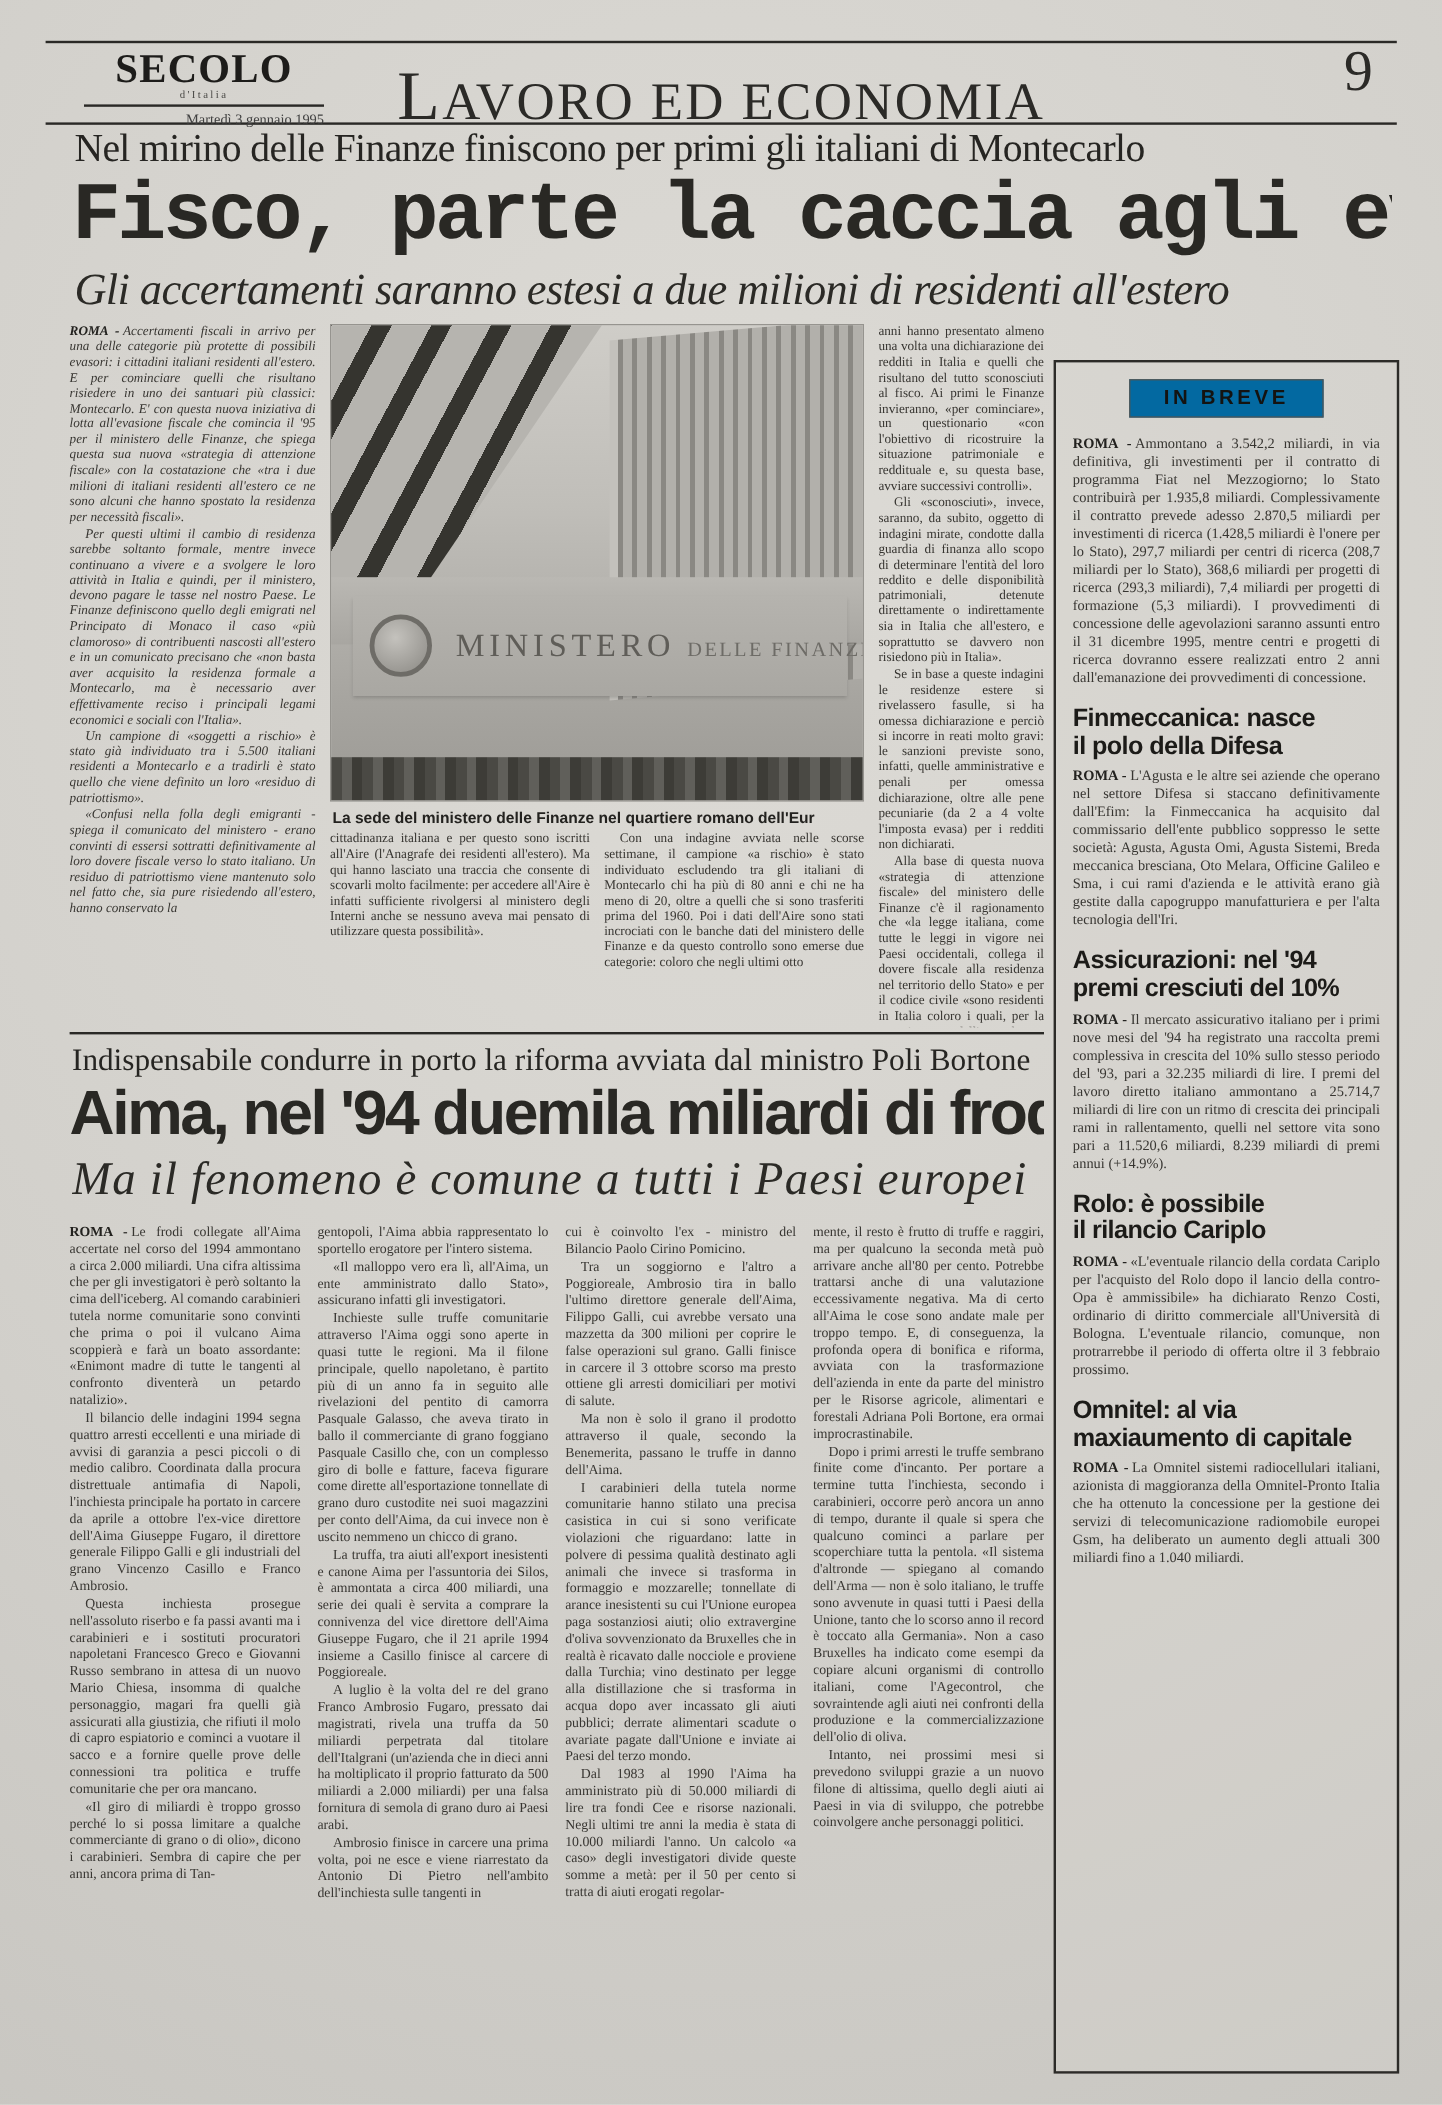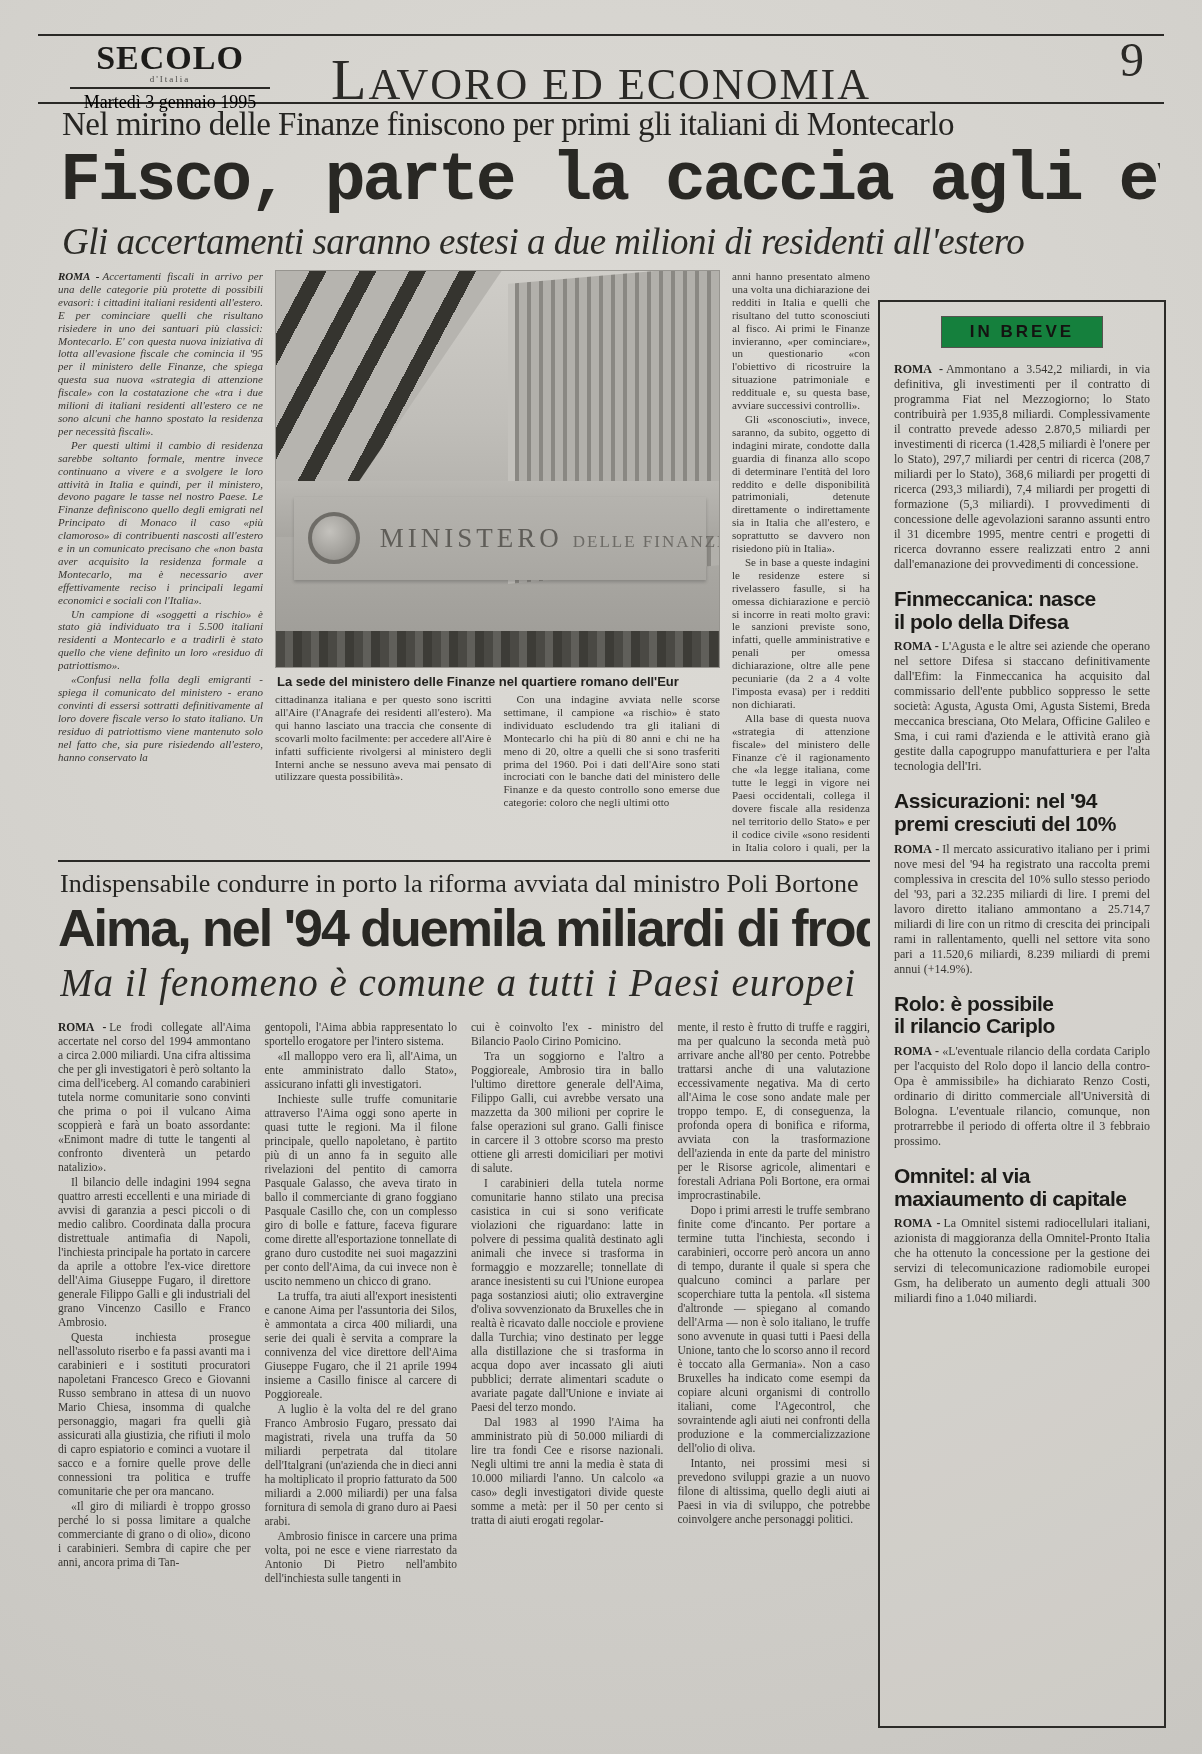--- a/index.html
+++ b/index.html
@@ -9,21 +9,21 @@
     background: radial-gradient(120% 90% at 50% 28%, #dddbd6 0%, #d2d0cb 55%, #c6c4bf 100%);
     color:#34322e;
     position:relative;
   }
   .rule { position:absolute; background:#2a2926; height:2px; }
   
   .masthead { position:absolute; left:70px; top:42px; width:200px; text-align:center; }
   .masthead .mh-title { font-family:"Liberation Serif", serif; font-weight:bold; font-size:34px; letter-spacing:1px; color:#1d1c1a; line-height:0.95; }
   .masthead .mh-sub { font-size:9px; letter-spacing:2px; color:#4a4946; }
   .masthead .mh-rule { height:2px; background:#2a2926; margin:3px 0 3px; }
-  .masthead .mh-date { font-size:18px; color:#000000; }
+  .masthead .mh-date { font-size:12px; color:#404040;text-align:right; }
   .section-title { position:absolute; left:0; top:46px; width:1202px; text-align:center;
     font-family:"Liberation Serif", serif; font-size:44px; letter-spacing:2px; color:#2b2a27; }
   .section-title::first-letter { font-size:58px; }
   .page-number { position:absolute; right:58px; top:32px; font-size:48px; font-family:"Liberation Serif", serif; color:#2b2a27; }
   
   .a1-kicker { position:absolute; left:62px; top:106px; width:1090px;
     font-size:33px; color:#262522; letter-spacing:-0.5px; white-space:nowrap; overflow:hidden; }
   .a1-headline { position:absolute; left:60px; top:142px; width:1100px;
     font-family:Liberation Mono, monospace; font-weight:bold; font-size:68px; letter-spacing:-3px;
     color:#292824; white-space:nowrap; overflow:hidden; }
@@ -72,21 +72,21 @@
     color:#292824; white-space:nowrap; overflow:hidden; }
   .a2-subhead { position:absolute; left:60px; top:960px; width:812px;
     font-style:italic; font-size:39px; letter-spacing:1px; color:#2b2a26; white-space:nowrap; overflow:hidden; }
   .a2-body { position:absolute; left:58px; top:1020px; width:812px; height:724px; display:flex; gap:14px; }
   .a2-body .a2-col { flex:1; overflow:hidden; }
   .a2-body p { font-size:11.5px; line-height:14px; }
   
   .sidebar { position:absolute; left:878px; top:300px; width:288px; height:1428px;
     border:2px solid #2c2b28; padding:14px 14px 10px; background:rgba(214,212,207,.35); }
   .sb-badge-wrap { text-align:center; margin-bottom:14px; }
-  .sb-badge { display:inline-block; background:#15803d; border:1px solid #55534f; color:#141311;
+  .sb-badge { display:inline-block; background:#0369a1; border:1px solid #55534f; color:#141311;
     font-family:"Liberation Sans", sans-serif; font-weight:bold; font-size:17px; letter-spacing:3px;
     padding:5px 28px; }
   .brief { margin-bottom:16px; }
   .brief h3 { font-family:"Liberation Sans", sans-serif; font-weight:bold; font-size:21px; line-height:1.08;
     color:#1c1b18; letter-spacing:-0.5px; white-space:pre-line; margin-bottom:6px; }
   .brief p { font-size:12px; line-height:15px; text-align:justify; color:#373531; }
 </style>
 </head>
 <body>
 
@@ -156,20 +156,21 @@
     <p>gentopoli, l'Aima abbia rappresentato lo sportello erogatore per l'intero sistema.</p>
     <p>«Il malloppo vero era lì, all'Aima, un ente amministrato dallo Stato», assicurano infatti gli investigatori.</p>
     <p>Inchieste sulle truffe comunitarie attraverso l'Aima oggi sono aperte in quasi tutte le regioni. Ma il filone principale, quello napoletano, è partito più di un anno fa in seguito alle rivelazioni del pentito di camorra Pasquale Galasso, che aveva tirato in ballo il commerciante di grano foggiano Pasquale Casillo che, con un complesso giro di bolle e fatture, faceva figurare come dirette all'esportazione tonnellate di grano duro custodite nei suoi magazzini per conto dell'Aima, da cui invece non è uscito nemmeno un chicco di grano.</p>
     <p>La truffa, tra aiuti all'export inesistenti e canone Aima per l'assuntoria dei Silos, è ammontata a circa 400 miliardi, una serie dei quali è servita a comprare la connivenza del vice direttore dell'Aima Giuseppe Fugaro, che il 21 aprile 1994 insieme a Casillo finisce al carcere di Poggioreale.</p>
     <p>A luglio è la volta del re del grano Franco Ambrosio Fugaro, pressato dai magistrati, rivela una truffa da 50 miliardi perpetrata dal titolare dell'Italgrani (un'azienda che in dieci anni ha moltiplicato il proprio fatturato da 500 miliardi a 2.000 miliardi) per una falsa fornitura di semola di grano duro ai Paesi arabi.</p>
     <p>Ambrosio finisce in carcere una prima volta, poi ne esce e viene riarrestato da Antonio Di Pietro nell'ambito dell'inchiesta sulle tangenti in</p>
   </div>
   <div class="a2-col">
     <p>cui è coinvolto l'ex - ministro del Bilancio Paolo Cirino Pomicino.</p>
     <p>Tra un soggiorno e l'altro a Poggioreale, Ambrosio tira in ballo l'ultimo direttore generale dell'Aima, Filippo Galli, cui avrebbe versato una mazzetta da 300 milioni per coprire le false operazioni sul grano. Galli finisce in carcere il 3 ottobre scorso ma presto ottiene gli arresti domiciliari per motivi di salute.</p>
+    <p>Ma non è solo il grano il prodotto attraverso il quale, secondo la Benemerita, passano le truffe in danno dell'Aima.</p>
     <p>I carabinieri della tutela norme comunitarie hanno stilato una precisa casistica in cui si sono verificate violazioni che riguardano: latte in polvere di pessima qualità destinato agli animali che invece si trasforma in formaggio e mozzarelle; tonnellate di arance inesistenti su cui l'Unione europea paga sostanziosi aiuti; olio extravergine d'oliva sovvenzionato da Bruxelles che in realtà è ricavato dalle nocciole e proviene dalla Turchia; vino destinato per legge alla distillazione che si trasforma in acqua dopo aver incassato gli aiuti pubblici; derrate alimentari scadute o avariate pagate dall'Unione e inviate ai Paesi del terzo mondo.</p>
     <p>Dal 1983 al 1990 l'Aima ha amministrato più di 50.000 miliardi di lire tra fondi Cee e risorse nazionali. Negli ultimi tre anni la media è stata di 10.000 miliardi l'anno. Un calcolo «a caso» degli investigatori divide queste somme a metà: per il 50 per cento si tratta di aiuti erogati regolar-</p>
   </div>
   <div class="a2-col">
     <p>mente, il resto è frutto di truffe e raggiri, ma per qualcuno la seconda metà può arrivare anche all'80 per cento. Potrebbe trattarsi anche di una valutazione eccessivamente negativa. Ma di certo all'Aima le cose sono andate male per troppo tempo. E, di conseguenza, la profonda opera di bonifica e riforma, avviata con la trasformazione dell'azienda in ente da parte del ministro per le Risorse agricole, alimentari e forestali Adriana Poli Bortone, era ormai improcrastinabile.</p>
     <p>Dopo i primi arresti le truffe sembrano finite come d'incanto. Per portare a termine tutta l'inchiesta, secondo i carabinieri, occorre però ancora un anno di tempo, durante il quale si spera che qualcuno cominci a parlare per scoperchiare tutta la pentola. «Il sistema d'altronde — spiegano al comando dell'Arma — non è solo italiano, le truffe sono avvenute in quasi tutti i Paesi della Unione, tanto che lo scorso anno il record è toccato alla Germania». Non a caso Bruxelles ha indicato come esempi da copiare alcuni organismi di controllo italiani, come l'Agecontrol, che sovraintende agli aiuti nei confronti della produzione e la commercializzazione dell'olio di oliva.</p>
     <p>Intanto, nei prossimi mesi si prevedono sviluppi grazie a un nuovo filone di altissima, quello degli aiuti ai Paesi in via di sviluppo, che potrebbe coinvolgere anche personaggi politici.</p>
   </div>
 </div>
 

